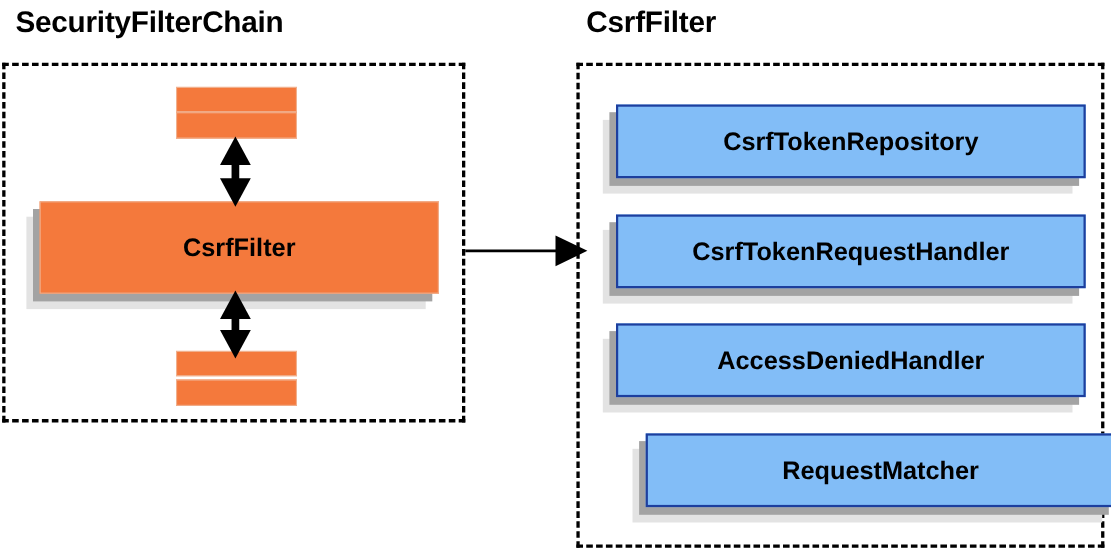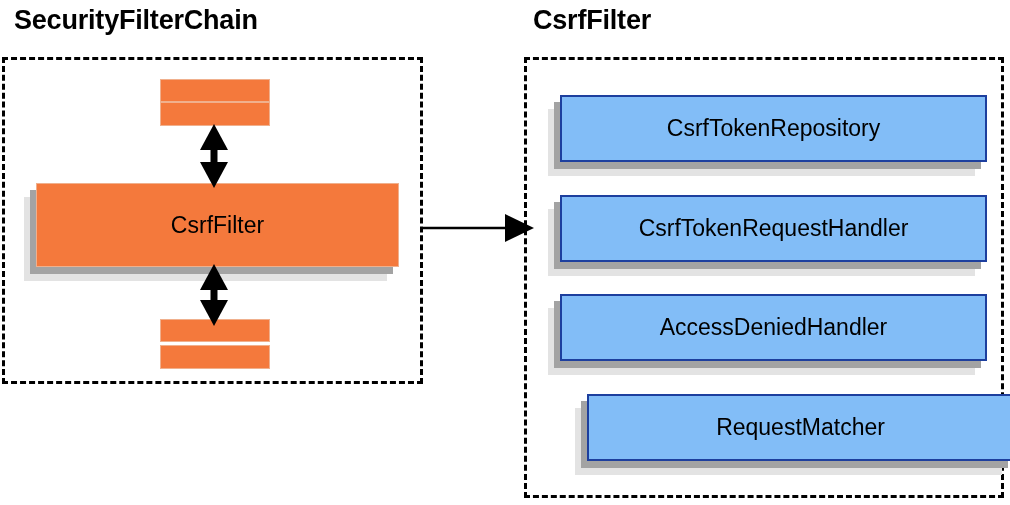--- a/index.html
+++ b/index.html
@@ -68,21 +68,21 @@
     background: #a3a3a3;
     transform: translate(-6px, 7px);
   }
   .node .face {
     display: flex;
     align-items: center;
     justify-content: center;
   }
   .node .label {
     font-family: "Liberation Sans", sans-serif;
-    font-weight: normal;
+    font-weight: bold;
     color: #000000;
     white-space: nowrap;
     text-align: center;
   }
 
   
   .node-orange .face {
     background: #f4793c;
     border: 1px solid #f0b08d;
   }

